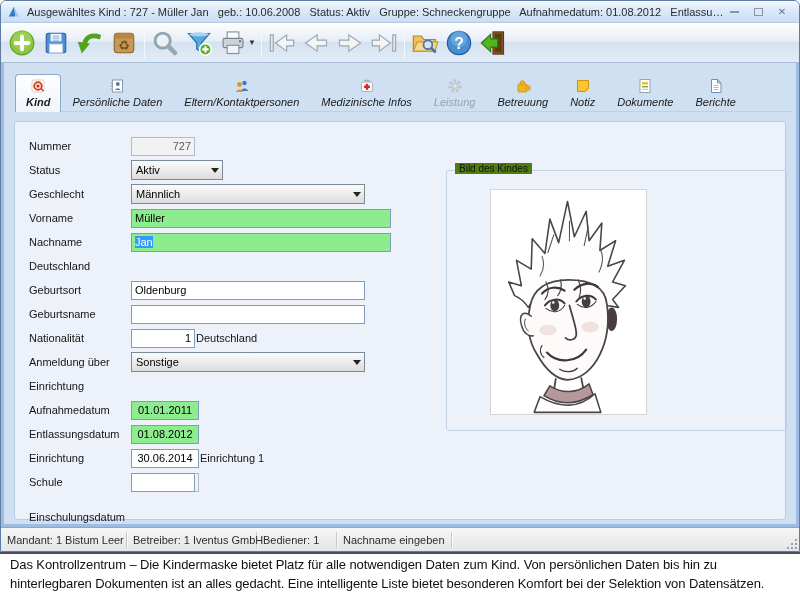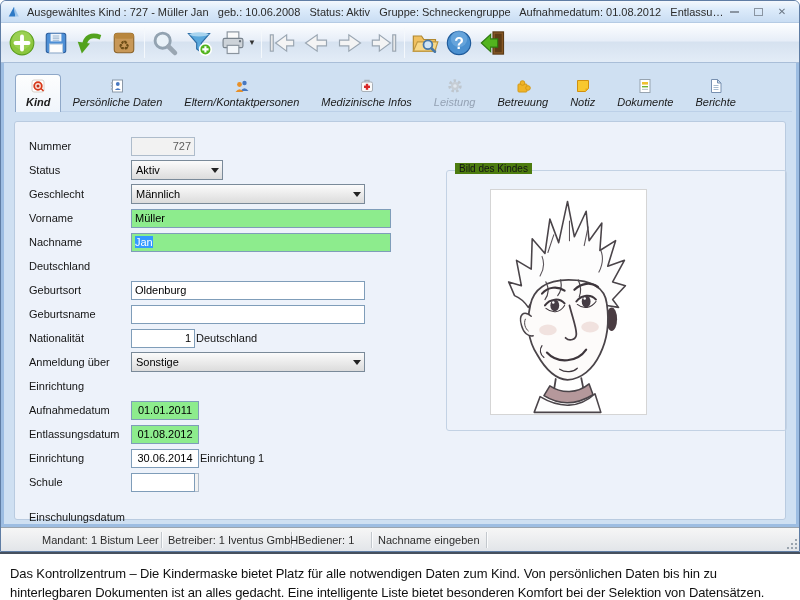--- a/index.html
+++ b/index.html
@@ -73,31 +73,31 @@
               border:1px solid #c3d2e4; border-radius:3px; }
   .imagebox .boxlabel { position:absolute; top:-8px; left:8px; background:#4d7c0f; padding:0 4px;
                         font-size:10px; color:#141414; }
   .photo { position:absolute; left:43px; top:18px; width:157px; height:226px; background:#fff;
            border:1px solid #d5d5d5; }
   .photo svg { width:100%; height:100%; }
 
   
   .statusbar { position:absolute; left:0; right:0; bottom:0; height:24px;
                background:linear-gradient(#f6f6f6,#e2e5e9); border-top:1px solid #9aa4ae;
-               display:flex; align-items:center; font-size:11px; color:#2d2d2d;padding-left:35px; }
+               display:flex; align-items:center; font-size:11px; color:#2d2d2d; }
   .scell { padding:0 6px; height:16px; display:flex; align-items:center; border-right:1px solid #c3c8cd;
            box-shadow:1px 0 0 #fbfcfd; white-space:nowrap; }
   .scell:last-of-type { border-right:none; box-shadow:none; flex:1; }
   .c0{width:126px} .c1{width:130px} .c2{width:140px} .c3{width:80px}
   .grip { position:absolute; right:2px; bottom:2px; width:12px; height:12px; }
   .grip i { position:absolute; width:2px; height:2px; background:#9aa4ae; }
 
   
   .caption { position:absolute; left:0; top:552px; width:800px; height:48px; background:#fff;
-             border-top:2px solid #46505e; padding:11px 10px 0; font-size:13px; letter-spacing:-0.1px;
+             border-top:2px solid #46505e; padding:2px 10px 0; font-size:13px; letter-spacing:-0.1px;
              color:#101010; line-height:1.45; }
 </style>
 </head>
 <body>
 
 <div class="screen">
   <div class="window">
 
     <div class="titlebar">
       <svg width="14" height="14" viewBox="0 0 16 16">

